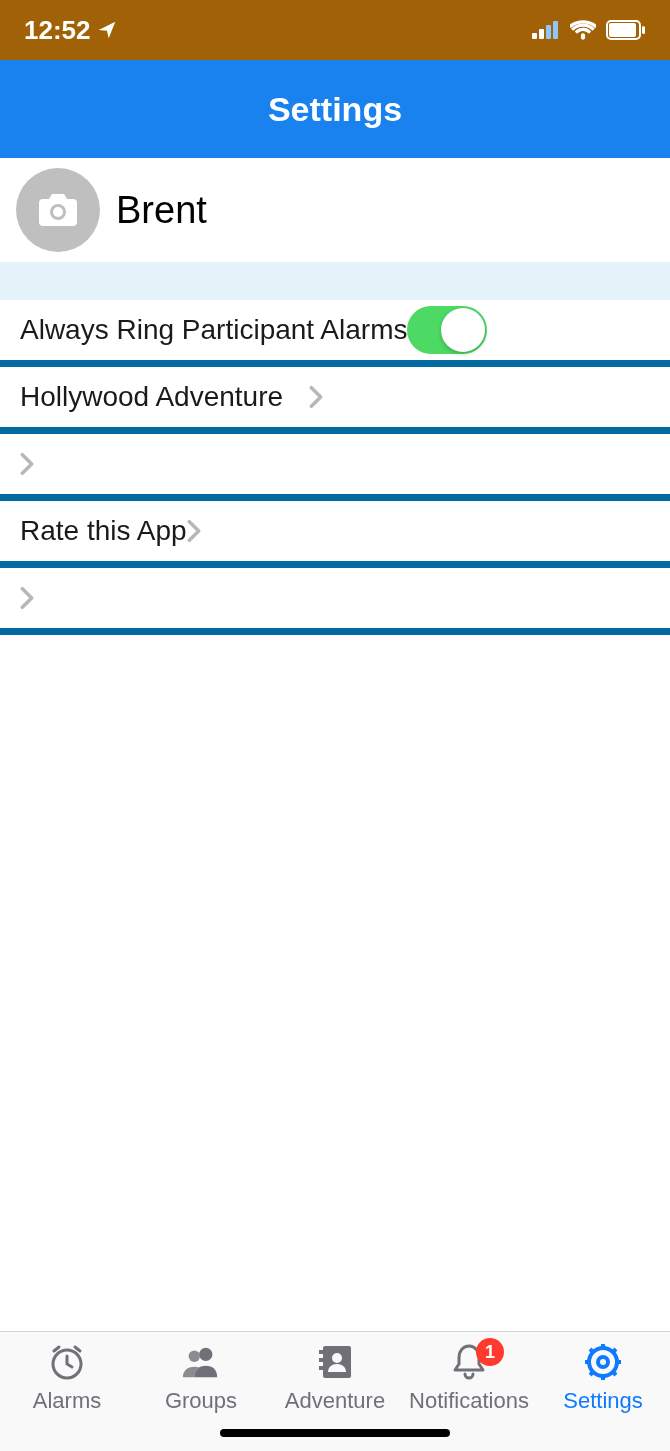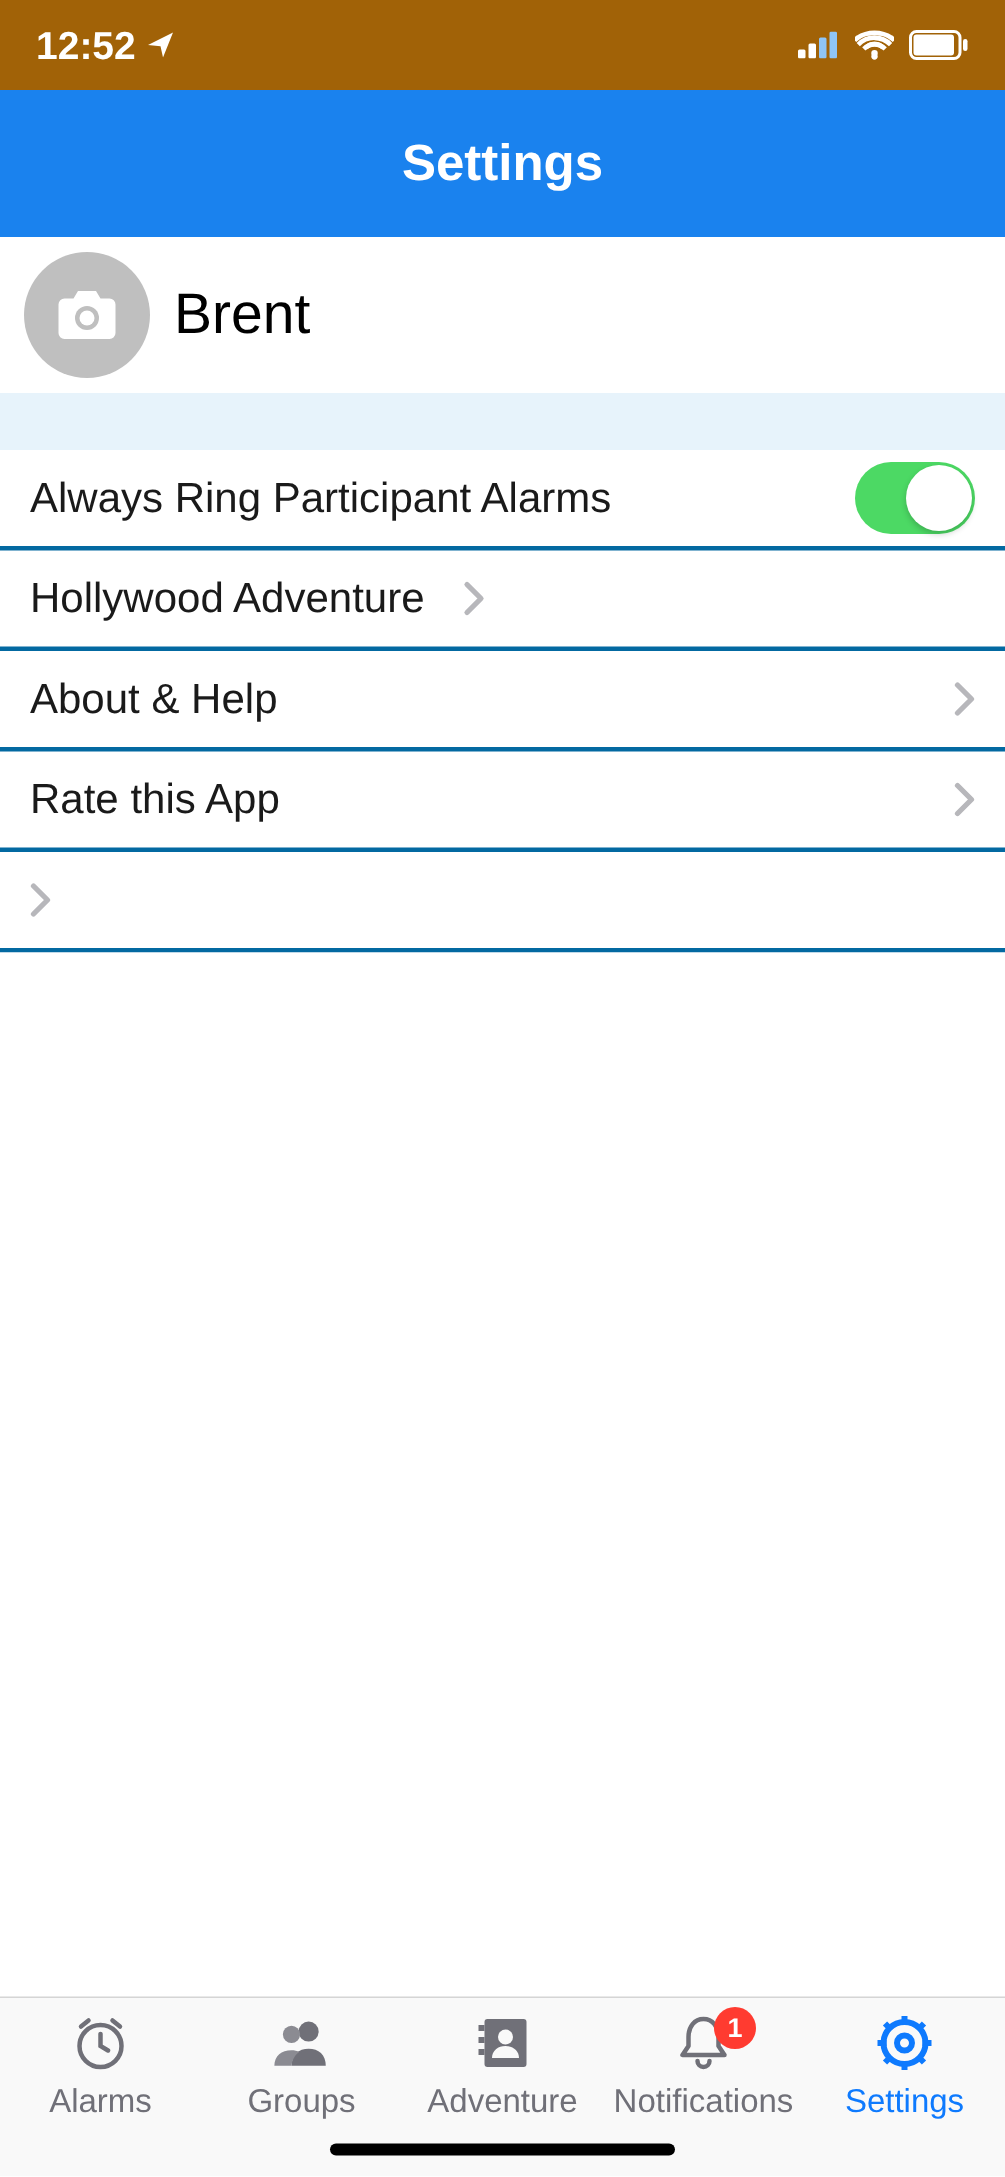--- a/index.html
+++ b/index.html
@@ -45,22 +45,22 @@
       display: flex; align-items: center; justify-content: center;
     }
     .username { font-size: 38px; color: #000; }
     .spacer-lite { background: #e7f3fb; height: 38px; }
     .list { background: #fff; }
     .row {
       min-height: 67px;
       padding: 0 20px;
       display: flex;
       align-items: center;
-      justify-content: space-between;
-      border-bottom: 3px solid #0369a1;
+      justify-content: flex-start;
+      border-bottom: 7px solid #0369a1;
       font-size: 28px;
       color: #1a1a1a;
     }
     .row-left { }
     .row-right { display: flex; align-items: center; gap: 26px; color: #1a1a1a; font-size: 28px; }
     .chevron { color: #b7b7bb; font-size: 30px; }
     .switch {
       width: 80px; height: 48px; border-radius: 24px; background: #4cd964;
       position: relative;
     }
@@ -177,21 +177,20 @@
       <span>Hollywood Adventure</span>
       <span class="chevron">
         <svg width="14" height="24" viewBox="0 0 12 20">
             <path fill="none" stroke="#b7b7bb" stroke-width="3" stroke-linecap="round" stroke-linejoin="round" d="M2 2l8 8-8 8"></path>
           </svg>
       </span>
     </div>
   </div>
 
   <div class="row">
-    <div class="row-left">About &amp; Help</div>
     <div class="row-right">
       <span class="chevron">
         <svg width="14" height="24" viewBox="0 0 12 20">
             <path fill="none" stroke="#b7b7bb" stroke-width="3" stroke-linecap="round" stroke-linejoin="round" d="M2 2l8 8-8 8"></path>
           </svg>
       </span>
     </div>
   </div>
 
   <div class="row">

